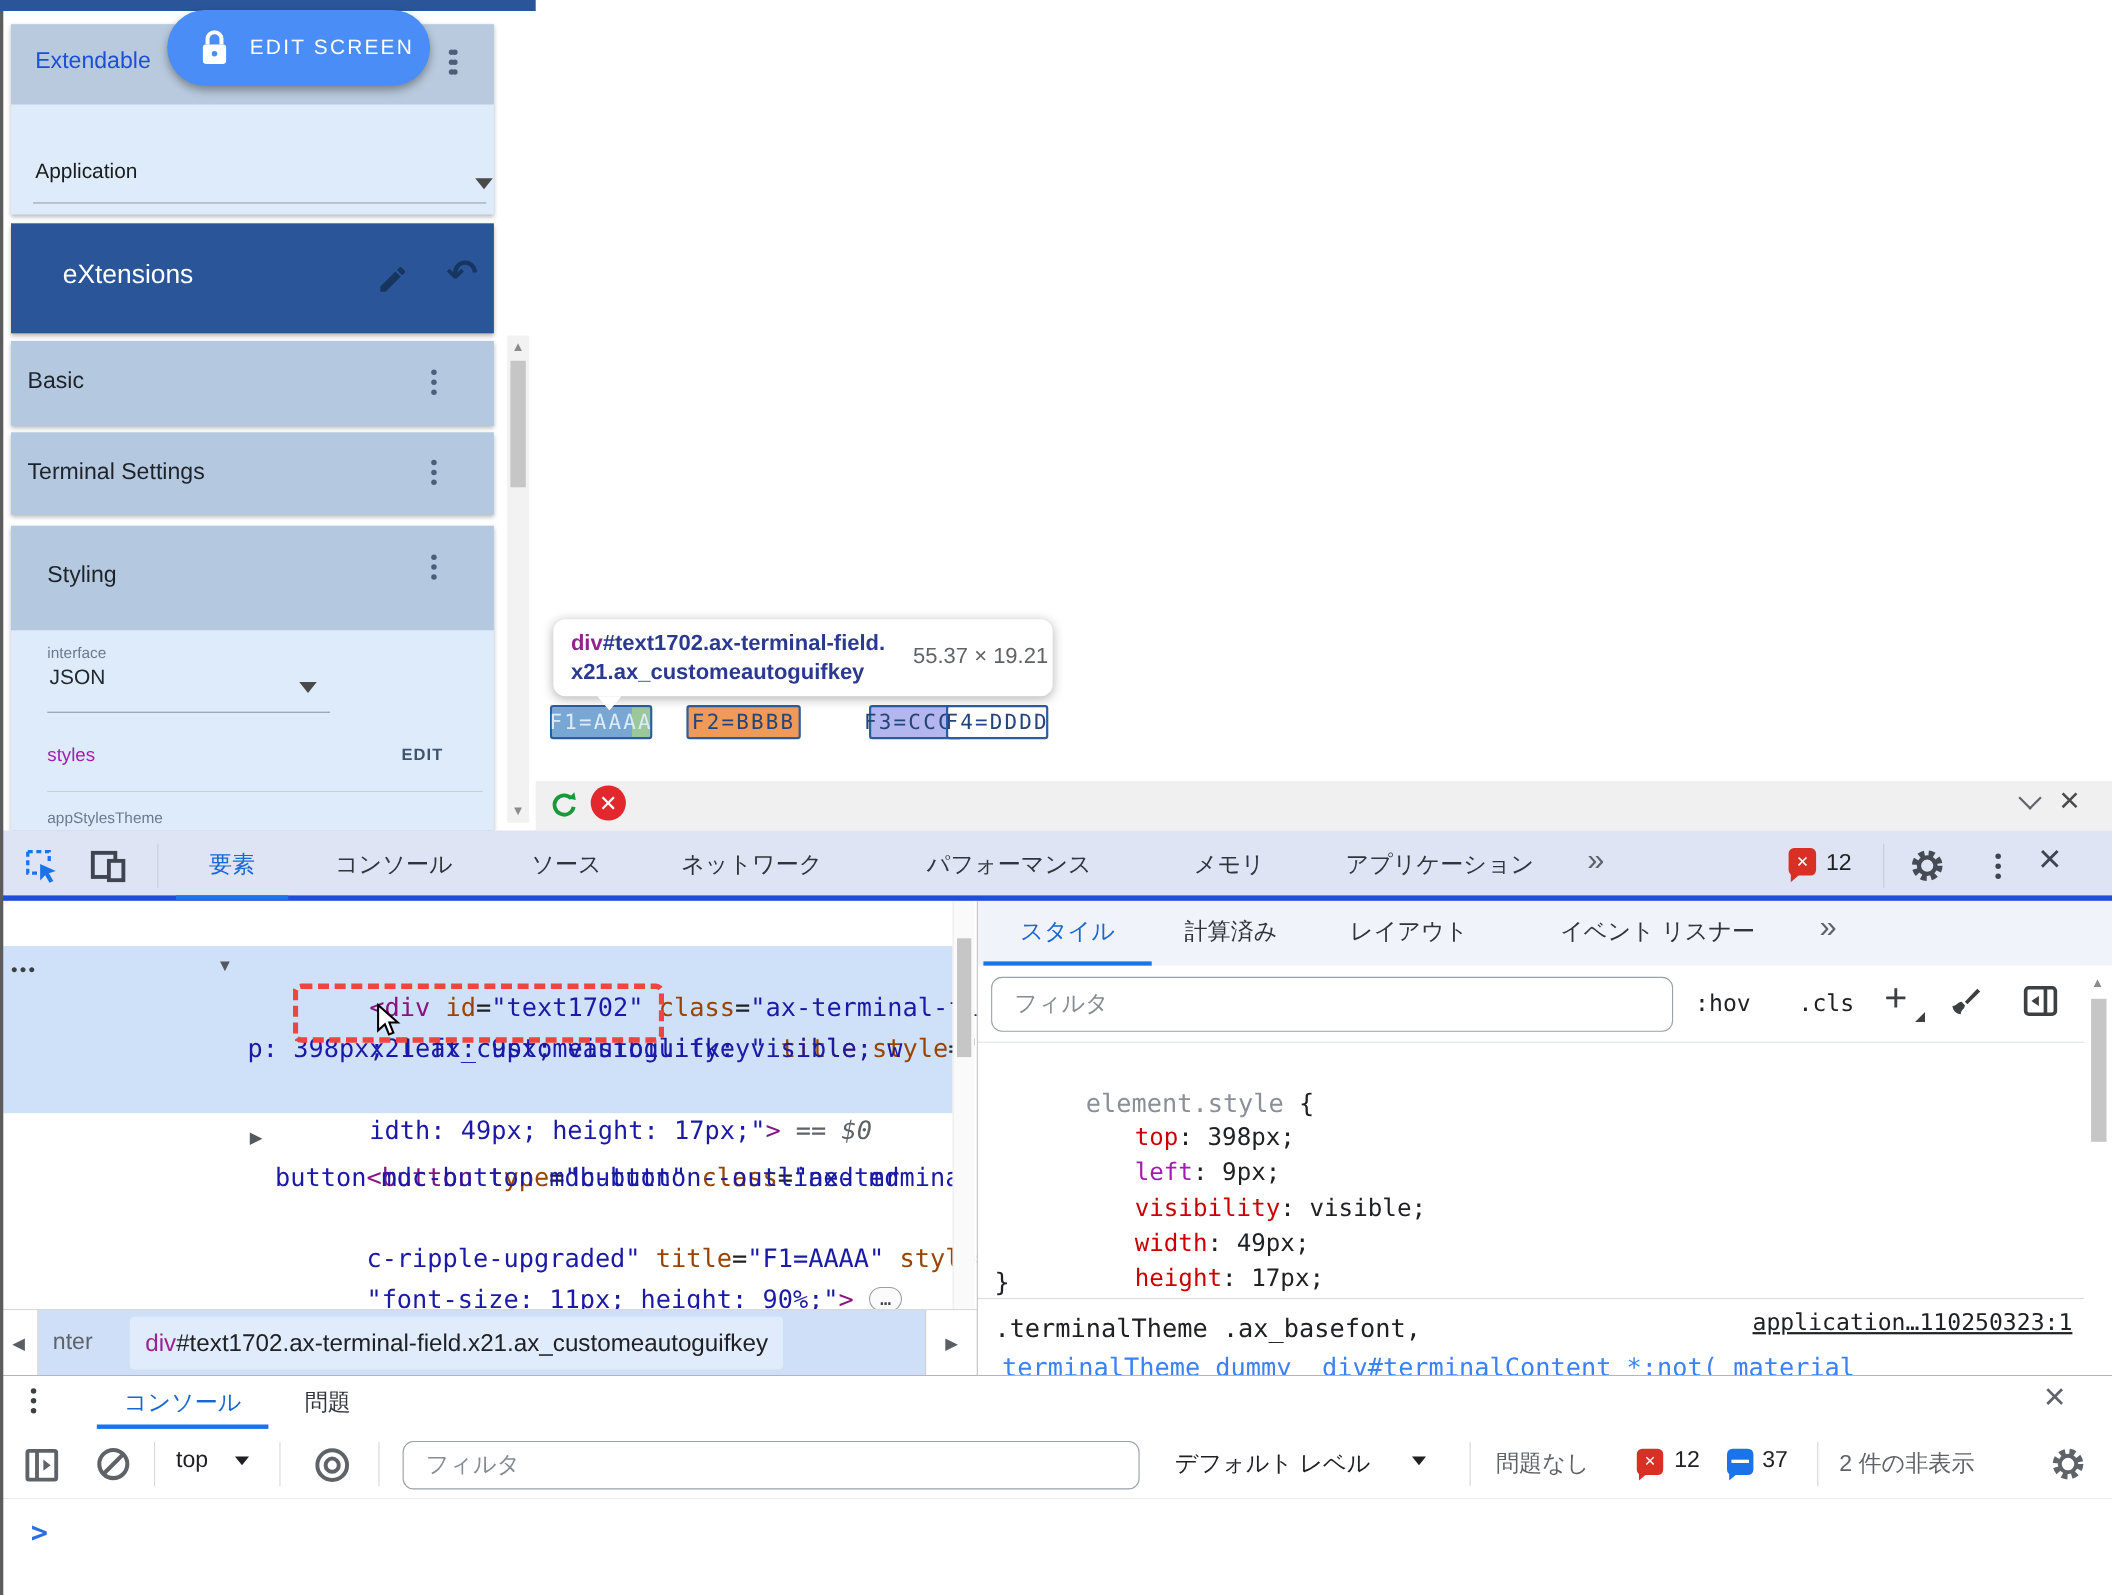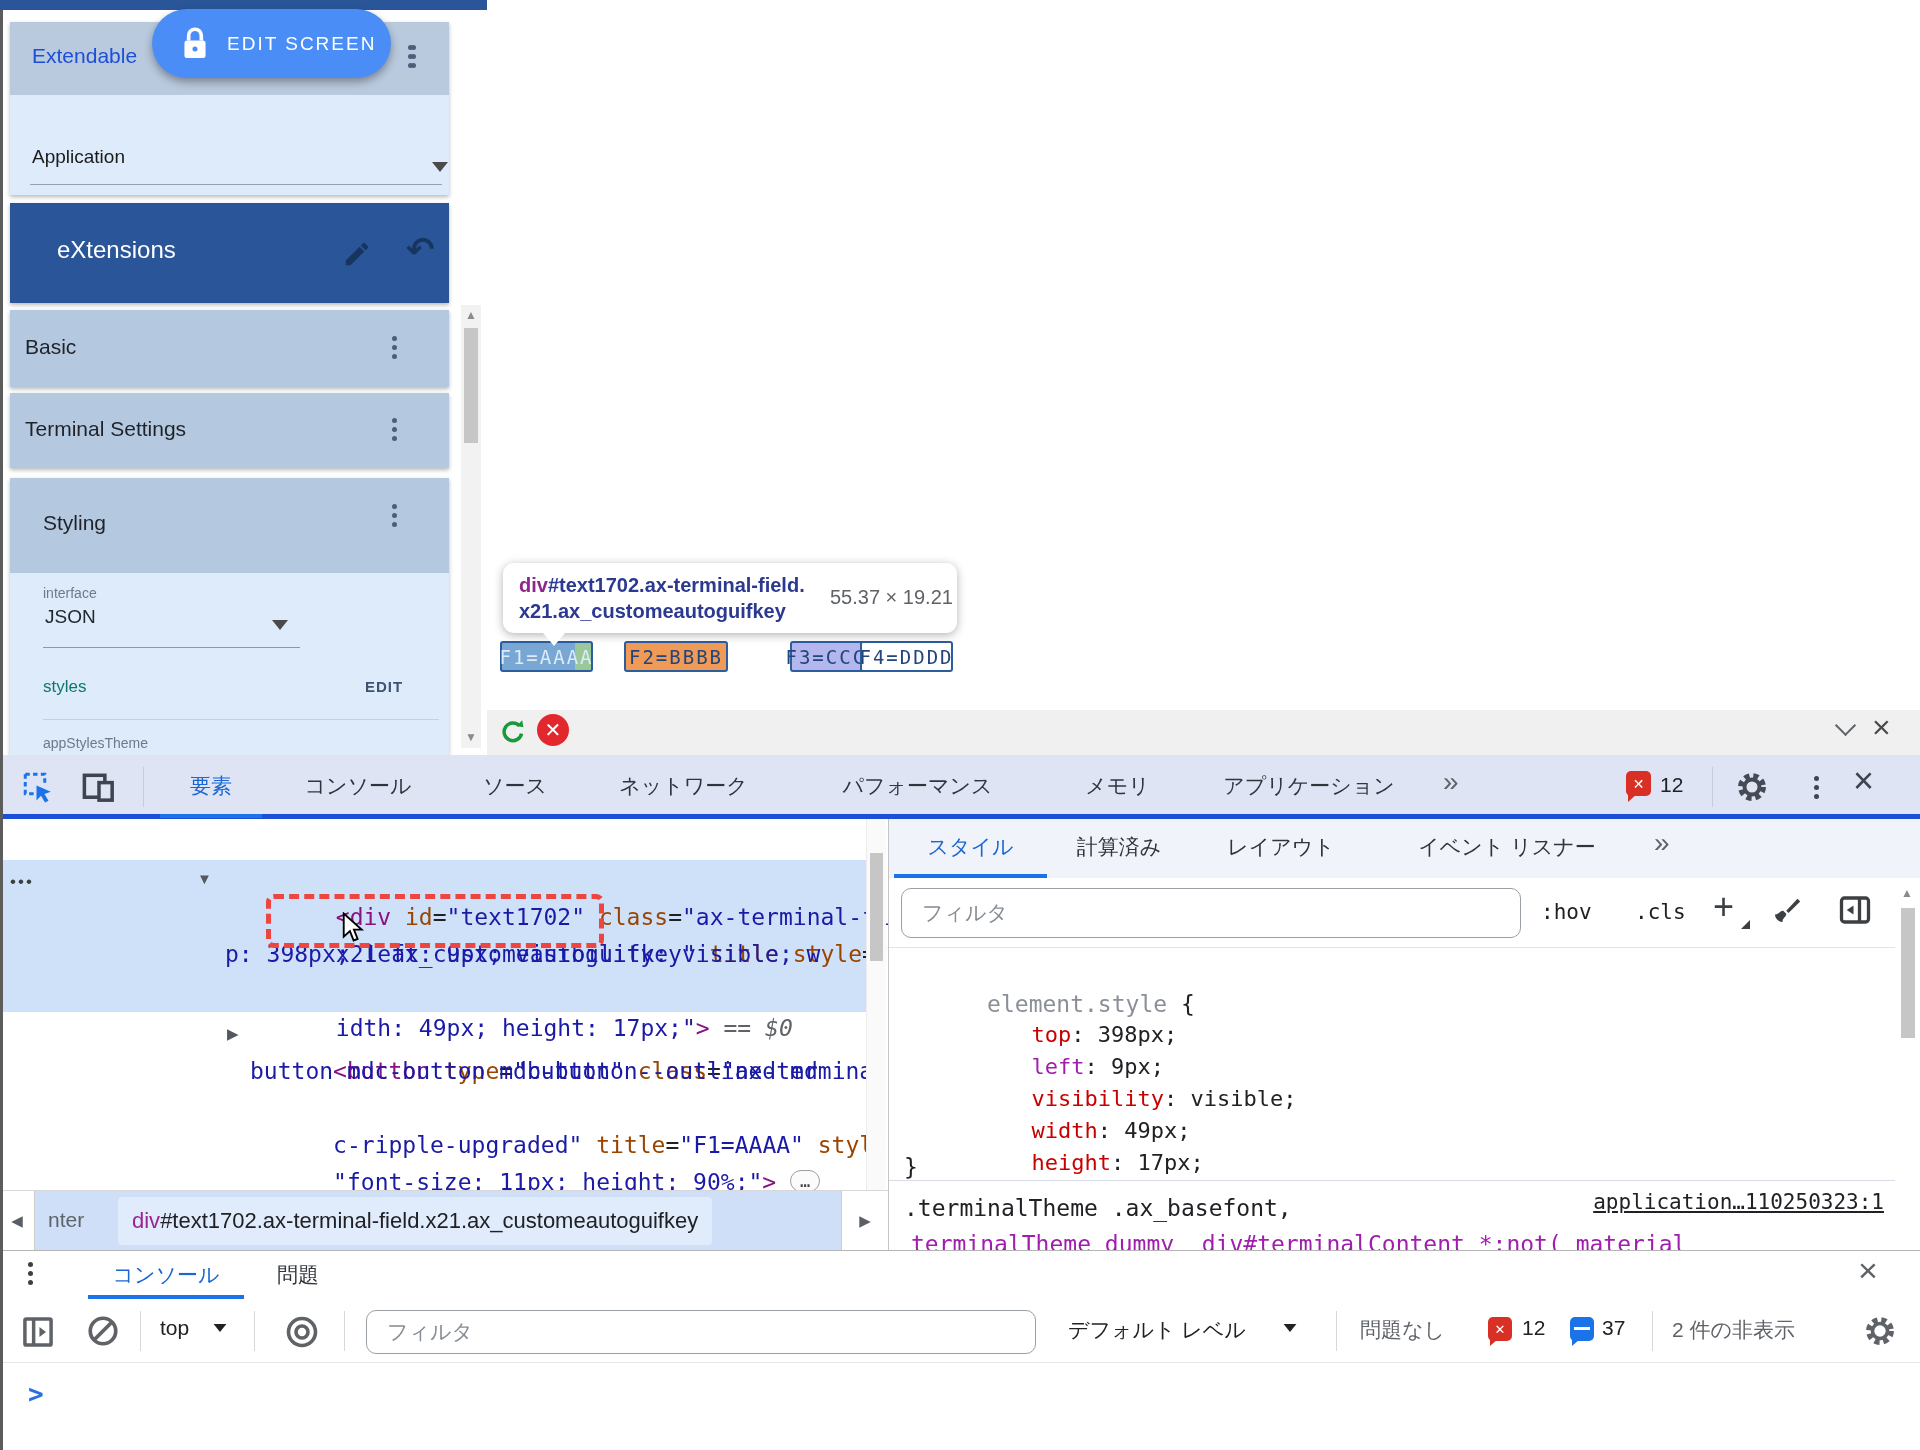--- a/index.html
+++ b/index.html
@@ -104,21 +104,21 @@
       <span class="abs dots3" style="left:382px;top:26px;">
           <i></i>
           <i></i>
           <i></i>
         </span>
     </div>
     <span class="abs" style="left:33px;top:107px;font-size:14px;color:#6d7a8c;">interface</span>
     <span class="abs" style="left:35px;top:128px;font-size:19px;color:#23282e;">JSON</span>
     <span class="abs caret-down" style="left:262px;top:142px;"></span>
     <div class="abs" style="left:33px;top:169px;width:257px;height:1px;background:#8d98a5;"></div>
-    <span class="abs" style="left:33px;top:199px;font-size:17px;color:#0f766e;">styles</span>
+    <span class="abs" style="left:33px;top:199px;font-size:17px;color:#a21caf;">styles</span>
     <span class="abs" style="left:355px;top:200px;font-size:15px;font-weight:bold;letter-spacing:1px;color:#3e5371;">EDIT</span>
     <div class="abs" style="left:33px;top:241px;width:396px;height:1px;background:#c7d0dc;"></div>
     <span class="abs" style="left:33px;top:257px;font-size:14px;color:#6d7a8c;">appStylesTheme</span>
   </div>
 
   <div class="abs" style="left:461px;top:305px;width:20px;height:443px;background:#f2f2f2;">
     <span class="arrowglyph" style="left:4px;top:3px;">▲</span>
     <div class="scroll-thumb" style="left:3px;top:23px;width:14px;height:115px;"></div>
     <span class="arrowglyph" style="left:4px;top:425px;">▼</span>
   </div>
@@ -328,21 +328,21 @@
     <div class="abs codeline" style="left:63px;top:264px;font-size:22px;line-height:32px;">
       <span style="color:#c80000;">width</span><span class="pn">: </span><span class="pn">49px;</span></div>
     <div class="abs codeline" style="left:63px;top:296px;font-size:22px;line-height:32px;">
       <span style="color:#c80000;">height</span><span class="pn">: </span><span class="pn">17px;</span></div>
     <div class="abs codeline pn" style="left:15px;top:330px;font-size:23px;">}</div>
 
     <div class="abs" style="left:0;top:361px;width:1006px;height:1px;background:#d7dce8;"></div>
 
     <div class="abs codeline pn" style="left:15px;top:371px;font-size:23px;">.terminalTheme .ax_basefont,</div>
     <span class="abs" style="right:36px;top:371px;font-size:21px;color:#202124;text-decoration:underline;font-family:'DejaVu Sans Mono',monospace;">application…110250323:1</span>
-    <div class="abs codeline" style="left:22px;top:407px;font-size:23px;color:#a21caf;">terminalTheme dummy  div#terminalContent *:not( material</div>
+    <div class="abs codeline" style="left:22px;top:407px;font-size:23px;color:#3b82f6;">terminalTheme dummy  div#terminalContent *:not( material</div>
 
     <div class="abs" style="left:1006px;top:59px;width:25px;height:372px;background:#ffffff;">
       <span class="arrowglyph" style="left:6px;top:8px;">▲</span>
       <div class="scroll-thumb" style="left:6px;top:30px;width:14px;height:130px;"></div>
     </div>
   </div>
 
   <div class="abs" style="left:0;top:1250px;width:1920px;height:200px;background:#fff;border-top:1px solid #b5b5b5;box-sizing:border-box;">
 
     <div class="abs" style="left:0;top:0;width:1920px;height:50px;background:#fff;">

